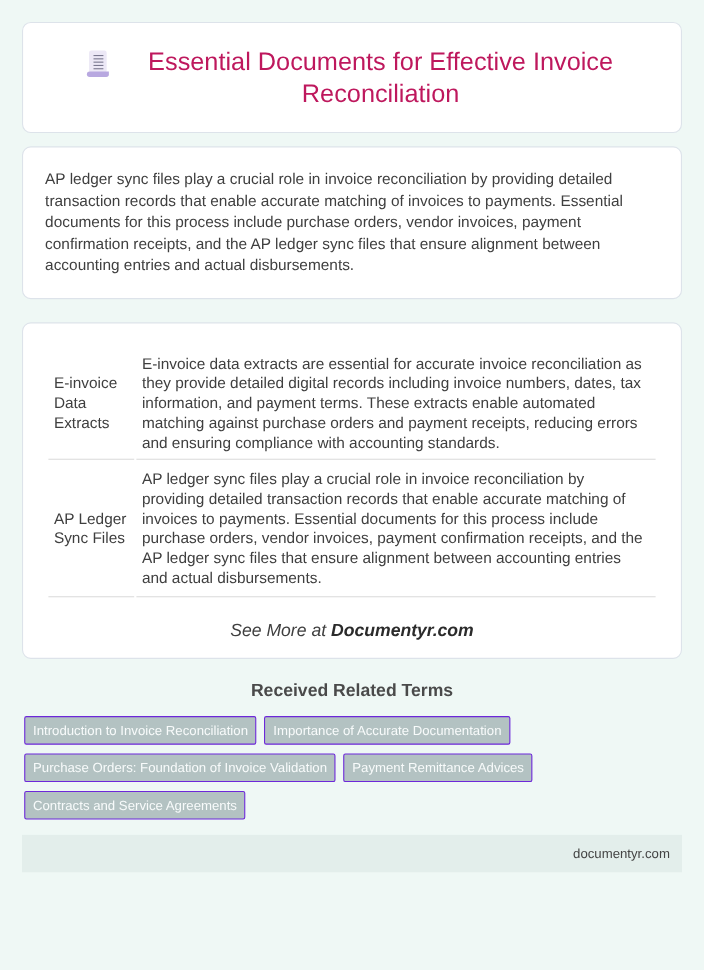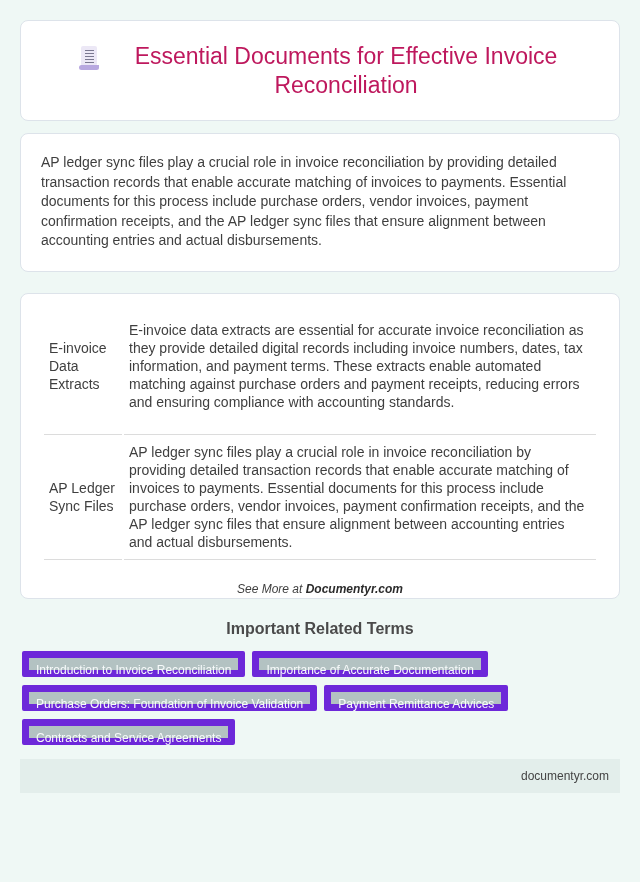--- a/index.html
+++ b/index.html
@@ -93,25 +93,25 @@
       font-size: 14px;
       line-height: 18px;
       color: #3f3f3f;
       border-bottom: 1.5px solid #dcdcdc;
       padding: 8px 5px;
     }
     table.docs td.term {
       width: 78px;
       padding-left: 5px;
     }
-    table.docs tr:first-child td { padding-top: 7px; padding-bottom: 23px; }
+    table.docs tr:first-child td { padding-top: 7px; padding-bottom: 6px; }
     .see-more {
       text-align: center;
       margin-top: 22px;
-      font-size: 12px;
+      font-size: 16px;
       font-style: italic;
       color: #3f3f3f;
     }
     .see-more b { font-weight: bold; color: #2b2b2b; }
     .related-title {
       text-align: center;
       font-size: 16px;
       color: #4a4a4a;
       margin-top: 21px;
       height: 20px;
@@ -123,21 +123,21 @@
       padding: 0 2px;
       width: 560px;
     }
     .tag {
       background: #b3c2c2;
       color: #f8fbfb;
       font-size: 12px;
       line-height: 14px;
       padding: 5px 7px 5px 7px;
       border-radius: 2px;
-      border: 7px solid #6d28d9;
+      border: 1px solid #6d28d9;
       margin: 0 7px 8px 0;
       height: 26px;
       white-space: nowrap;
       cursor: pointer;
     }
     .footer-bar {
       margin-top: 6px;
       height: 34px;
       background: #e3eeeb;
       display: flex;
@@ -183,21 +183,21 @@
           <td class="term">AP Ledger Sync Files</td>
           <td class="desc">AP ledger sync files play a crucial role in invoice reconciliation by providing detailed transaction records that enable accurate matching of invoices to payments. Essential documents for this process include purchase orders, vendor invoices, payment confirmation receipts, and the AP ledger sync files that ensure alignment between accounting entries and actual disbursements.</td>
         </tr>
       </tbody>
     </table>
     <p class="see-more">
       <span>See More at </span><b>Documentyr.com</b>
     </p>
   </div>
 
-  <h2 class="related-title">Important Related Terms</h2>
+  <h2 class="related-title">Received Related Terms</h2>
 
   <div class="tags">
     <span class="tag">Introduction to Invoice Reconciliation</span>
     <span class="tag">Importance of Accurate Documentation</span>
     <span class="tag">Purchase Orders: Foundation of Invoice Validation</span>
     <span class="tag">Payment Remittance Advices</span>
     <span class="tag">Contracts and Service Agreements</span>
   </div>
 
   <div class="footer-bar">

